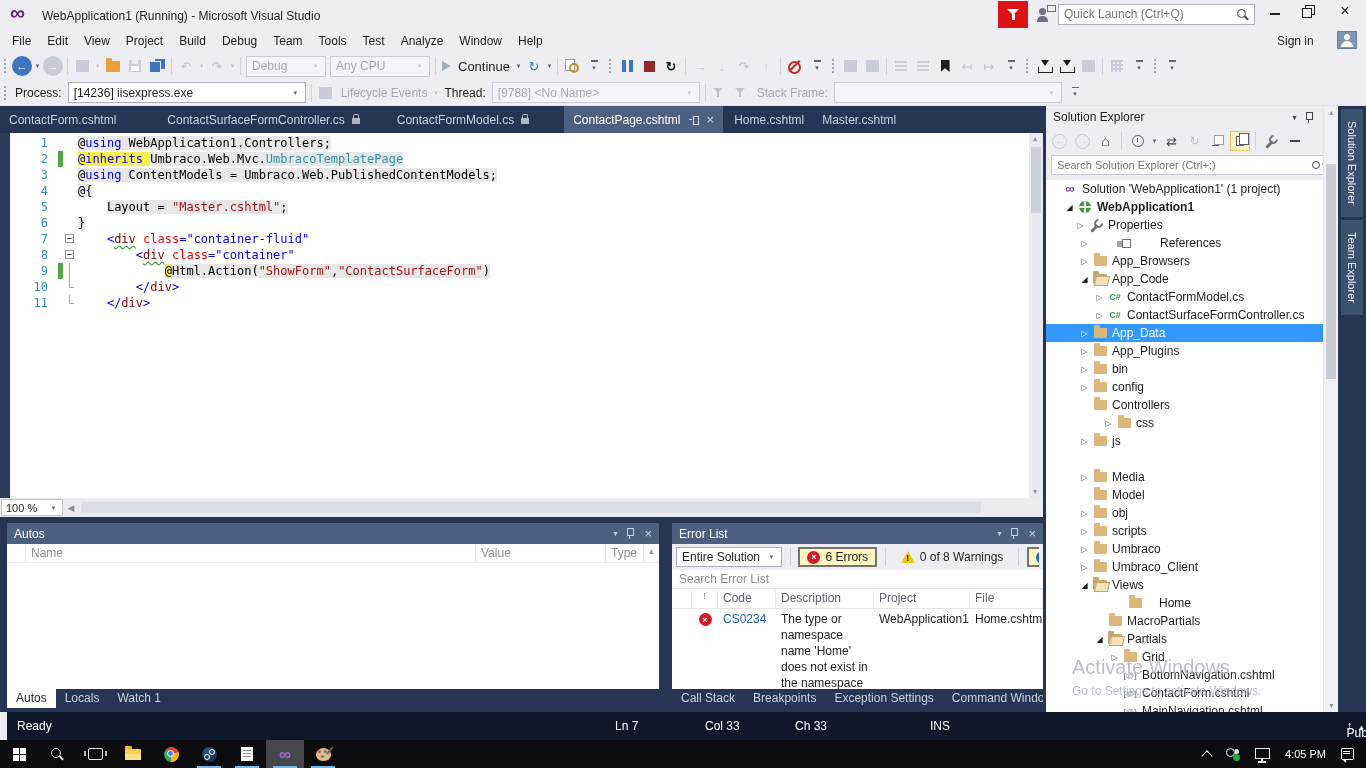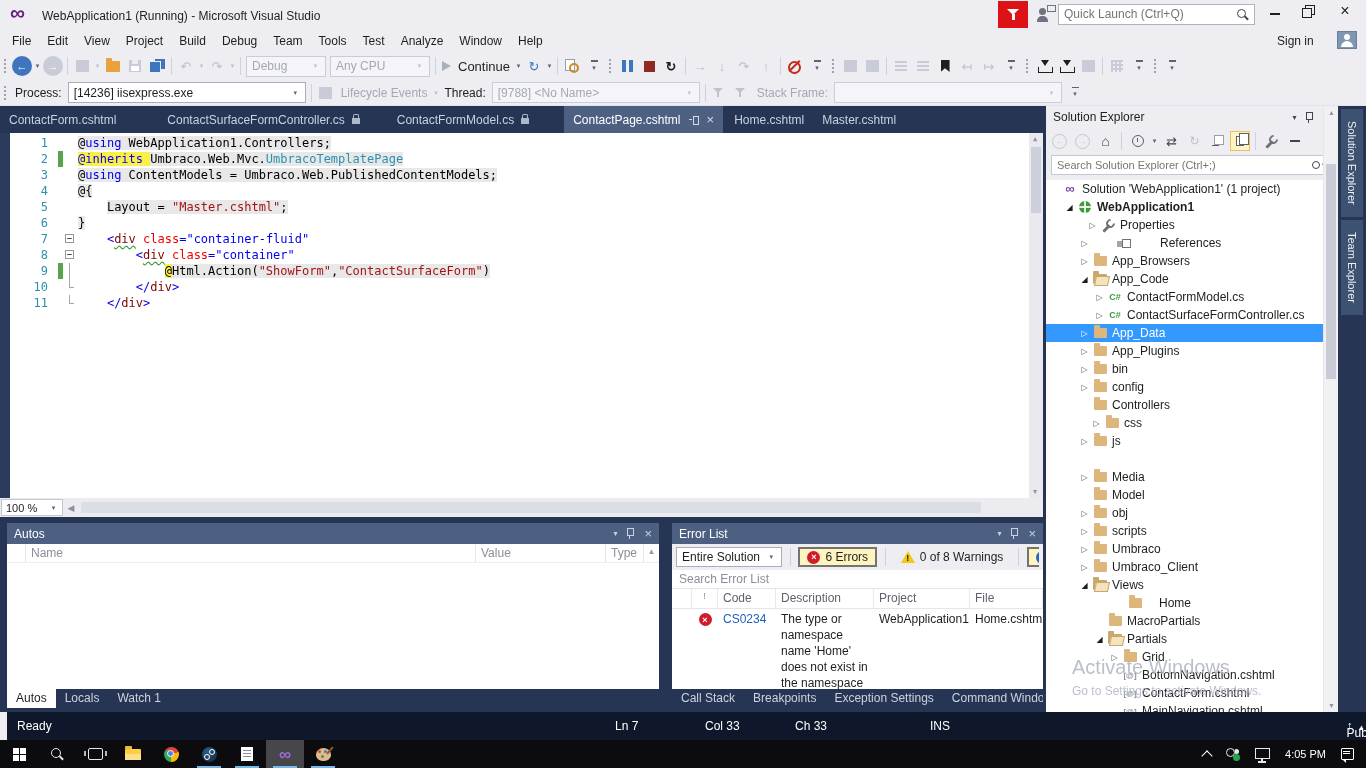--- a/index.html
+++ b/index.html
@@ -738,21 +738,21 @@
           </span>
           <span class="tlabel">Solution 'WebApplication1' (1 project)</span>
         </div>
         <div class="trow bold" style="padding-left: 17px;">
           <span class="tarrow ar-d"></span>
           <span class="ticon">
             <span class="ic-project"></span>
           </span>
           <span class="tlabel">WebApplication1</span>
         </div>
-        <div class="trow" style="padding-left: 40px;">
+        <div class="trow" style="padding-left: 28px;">
           <span class="tarrow ar-r"></span>
           <span class="ticon">
             <span class="ic-wrench"></span>
           </span>
           <span class="tlabel">Properties</span>
         </div>
         <div class="trow" style="padding-left: 32px; gap: 24px;">
           <span class="tarrow ar-r"></span>
           <span class="ticon">
             <span class="ic-refs"></span>
@@ -815,21 +815,21 @@
           </span>
           <span class="tlabel">config</span>
         </div>
         <div class="trow" style="padding-left: 32px;">
           <span class="tarrow"></span>
           <span class="ticon">
             <span class="ic-folder"></span>
           </span>
           <span class="tlabel">Controllers</span>
         </div>
-        <div class="trow" style="padding-left: 44px;">
+        <div class="trow" style="padding-left: 28px; margin-left: 28px;">
           <span class="tarrow ar-r"></span>
           <span class="ticon">
             <span class="ic-folder"></span>
           </span>
           <span class="tlabel">css</span>
         </div>
         <div class="trow" style="padding-left: 32px;">
           <span class="tarrow ar-r"></span>
           <span class="ticon">
             <span class="ic-folder"></span>

